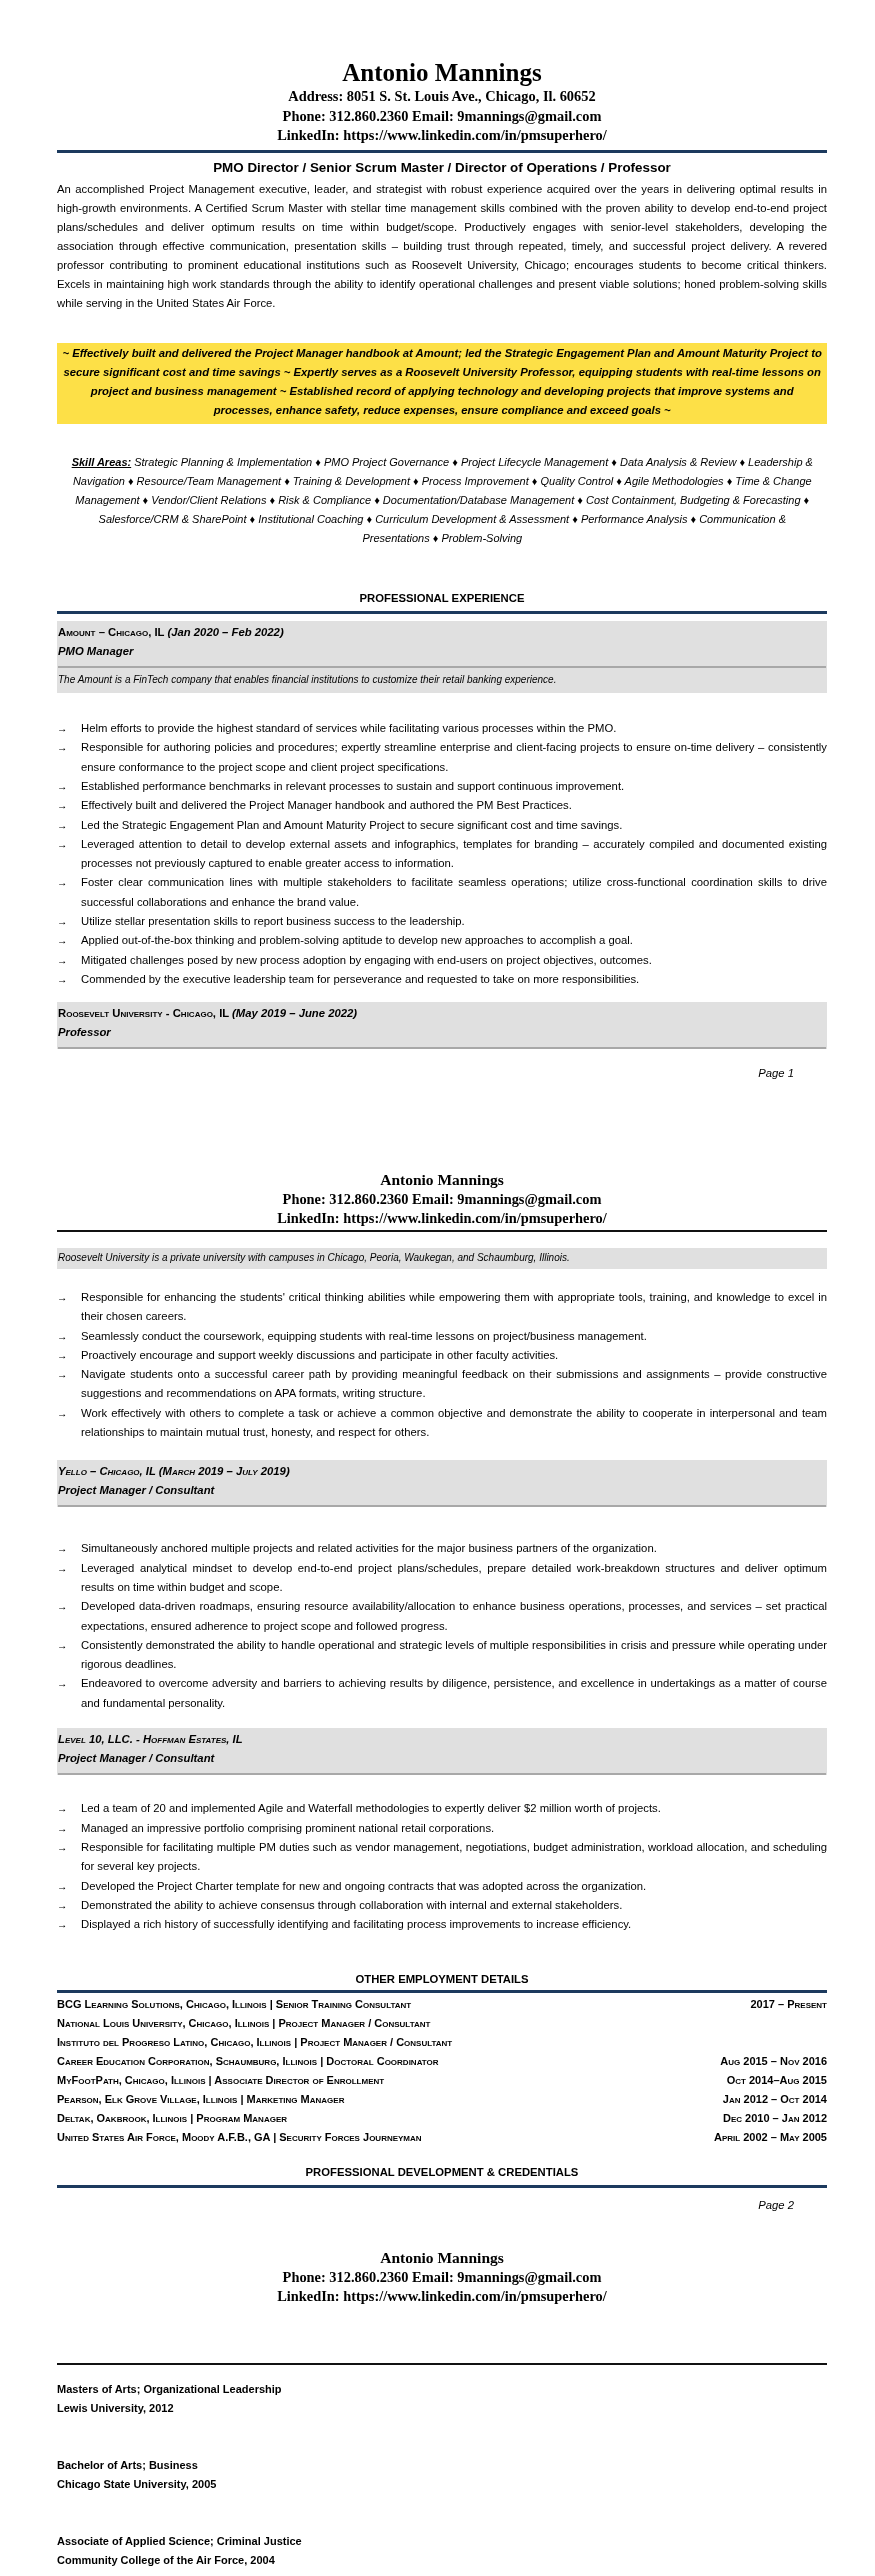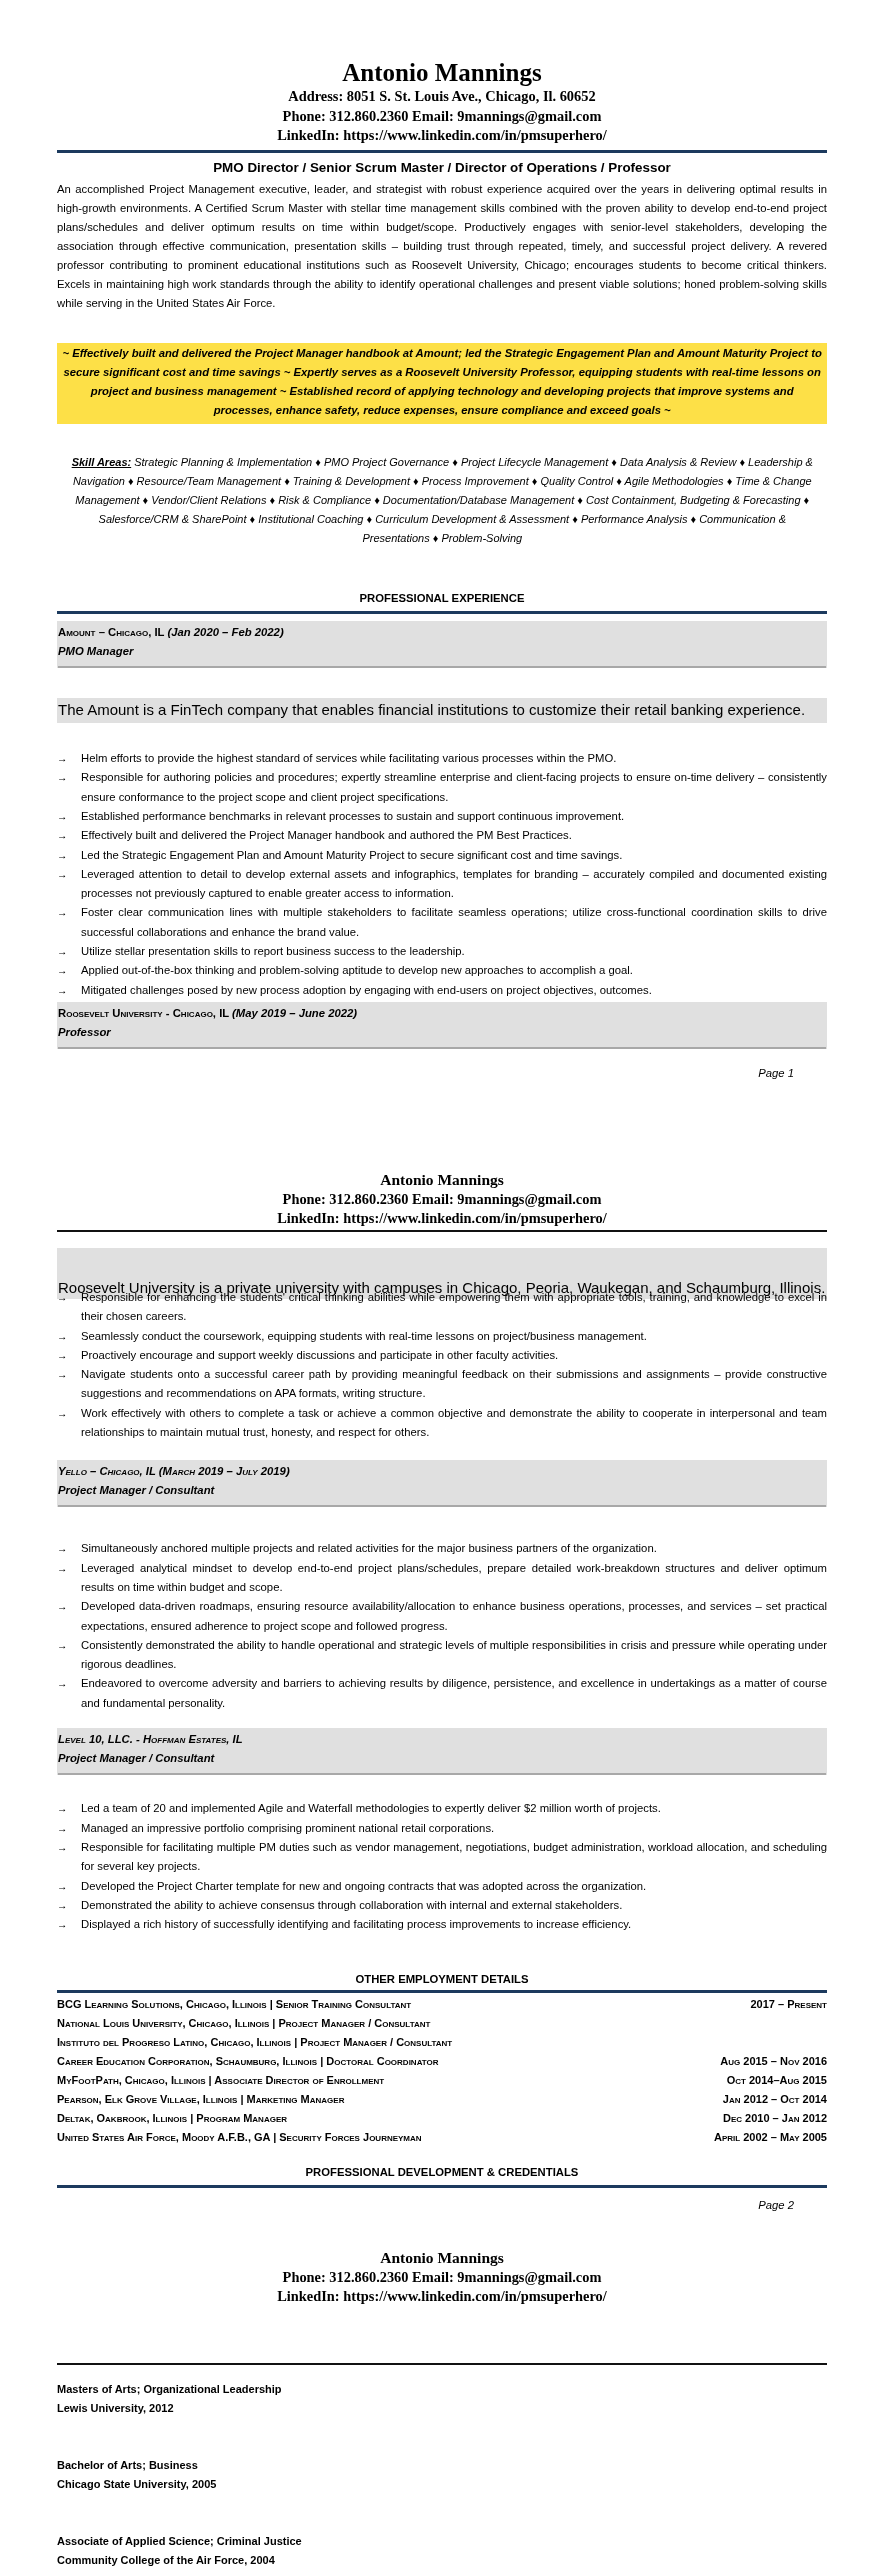--- a/index.html
+++ b/index.html
@@ -18,21 +18,21 @@
   .banner { background: #fde047; font-size: 11.3px; font-weight: bold; font-style: italic; text-align: center; line-height: 19px; padding: 1px 5.2px 4.1px 5.2px; }
   .skills { font-size: 11px; font-style: italic; text-align: center; line-height: 19px; padding: 0 10.3px; }
   .skills .lbl { font-weight: bold; text-decoration: underline; }
   .sec-title { font-size: 11.3px; font-weight: bold; text-align: center; line-height: 15.5px; }
   .job-box { background: #e0e0e0; padding: 2.1px 1px 0 1px; }
   .job-line1 { font-size: 11.3px; font-weight: bold; line-height: 18.5px; font-variant: small-caps; }
   .job-line1 .dates { font-style: italic; font-variant: normal; }
   .job-line1.it { font-style: italic; }
   .job-title { font-size: 11.3px; font-weight: bold; font-style: italic; line-height: 18.5px; }
   .job-rule { height: 2.1px; background: #a8a8a8; margin-top: 6.2px; }
-  .job-desc { font-size: 15px; line-height: 18.5px; padding: 3.1px 1px 3.1px 1px; margin-top: 30px; }
+  .job-desc { font-size: 10px; font-style: italic; line-height: 18.5px; padding: 3.1px 1px 3.1px 1px; }
   .desc-box { background: #e0e0e0; }
   ul.bullets { list-style: none; margin: 0; padding: 0; }
   ul.bullets li { position: relative; padding-left: 24px; font-size: 11.3px; line-height: 19.3px; text-align: justify; }
   ul.bullets li .arr { position: absolute; left: 0; top: 0; font-size: 10.3px; }
   .pagenum { position: absolute; right: 49px; font-size: 11.3px; font-style: italic; }
   .emp-row { display: flex; justify-content: space-between; font-size: 11px; font-weight: bold; line-height: 19px; font-variant: small-caps; gap: 24px; }
   .edu { font-size: 11px; font-weight: bold; line-height: 19px; }
 </style>
 </head>
 <body>

